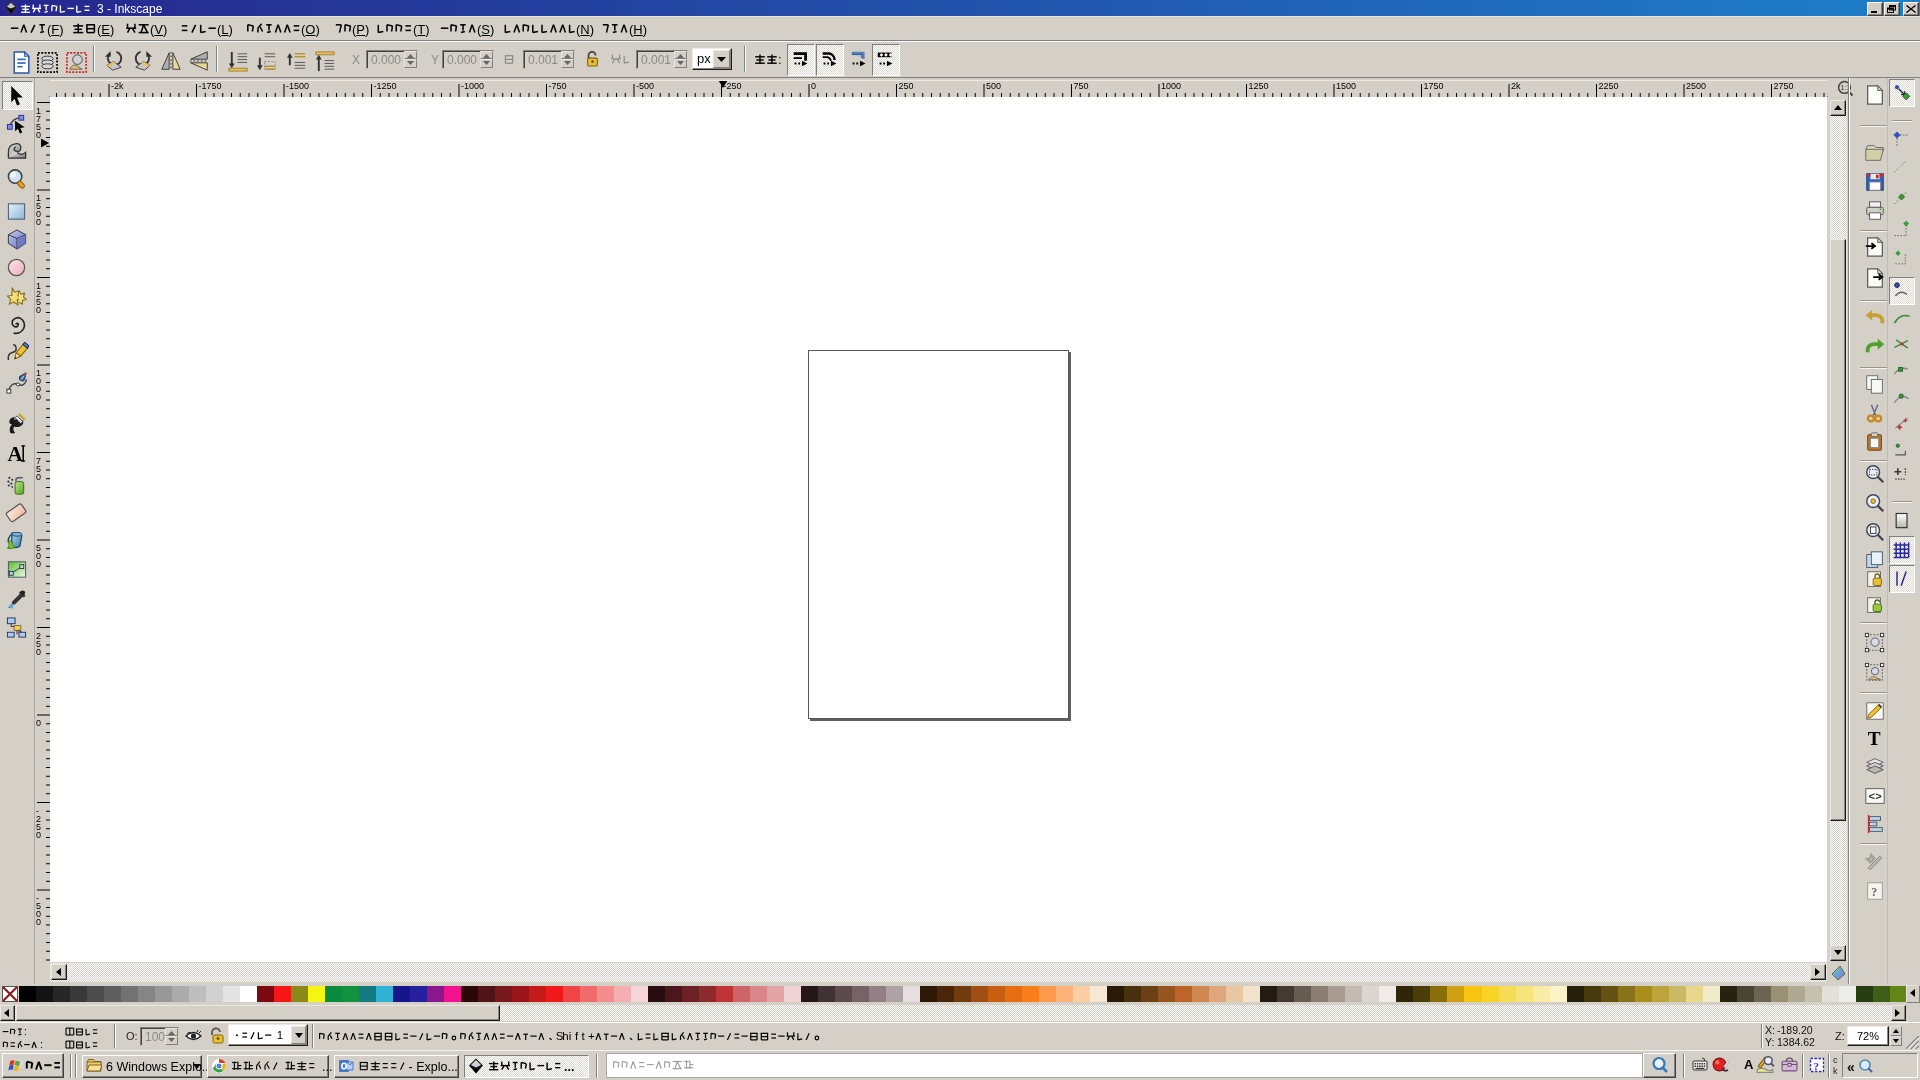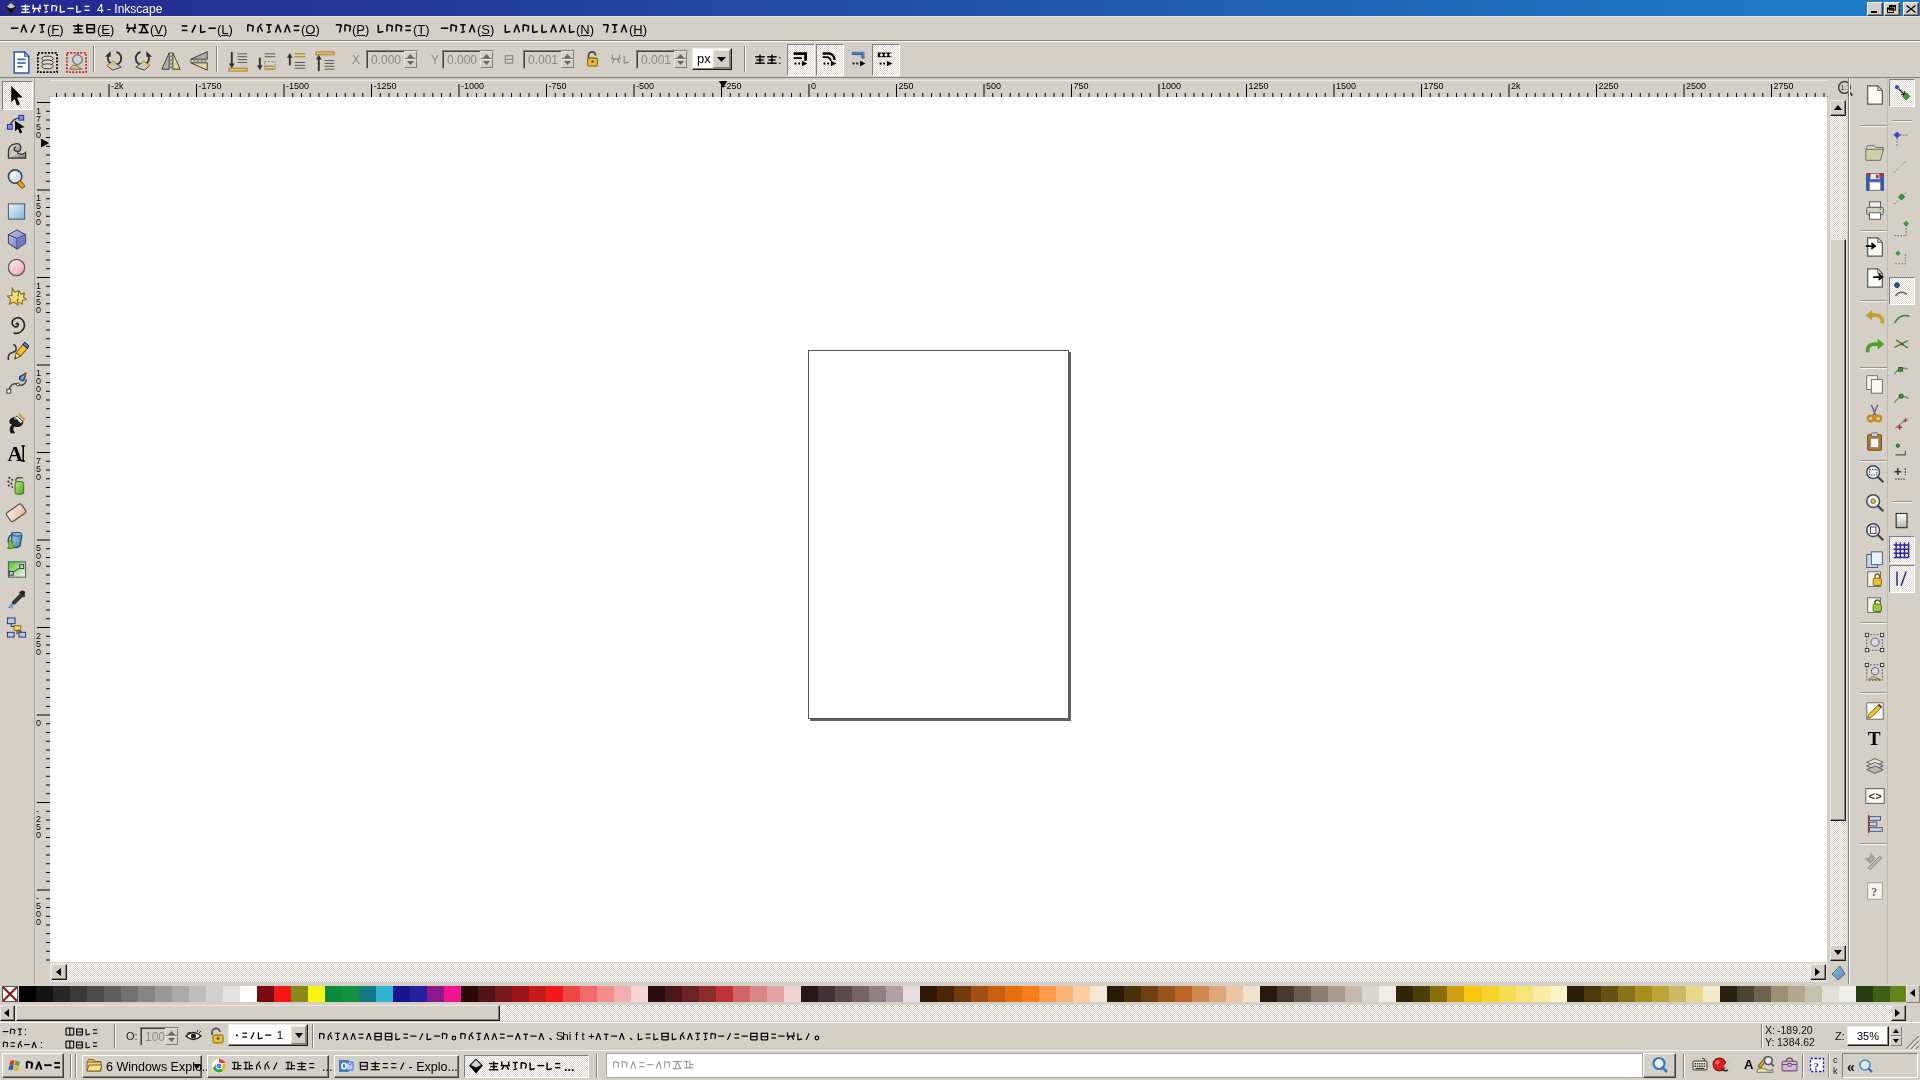--- a/index.html
+++ b/index.html
@@ -34,21 +34,21 @@
       <line x1="31.9" y1="3.4" x2="36.8" y2="4.4" stroke="#fff" stroke-width="1.36"></line>
       <line x1="36.8" y1="4.4" x2="36.0" y2="9.3" stroke="#fff" stroke-width="1.36"></line>
       <line x1="40.4" y1="3.4" x2="40.4" y2="10.3" stroke="#fff" stroke-width="1.36"></line>
       <line x1="40.4" y1="10.3" x2="44.9" y2="9.3" stroke="#fff" stroke-width="1.36"></line>
       <line x1="47.4" y1="6.4" x2="53.9" y2="6.4" stroke="#fff" stroke-width="1.36"></line>
       <line x1="56.8" y1="3.4" x2="56.8" y2="10.3" stroke="#fff" stroke-width="1.36"></line>
       <line x1="56.8" y1="10.3" x2="61.2" y2="9.3" stroke="#fff" stroke-width="1.36"></line>
       <line x1="64.5" y1="4.4" x2="69.4" y2="4.4" stroke="#fff" stroke-width="1.36"></line>
       <line x1="64.5" y1="8.3" x2="69.4" y2="8.3" stroke="#fff" stroke-width="1.36"></line>
     </svg></div>
-<div class="abs" style="left:97px;top:2px;font-size:12px;color:#fff;font-weight:normal;white-space:nowrap;">4 - Inkscape</div>
+<div class="abs" style="left:97px;top:2px;font-size:12px;color:#fff;font-weight:normal;white-space:nowrap;">3 - Inkscape</div>
 <div class="abs raised" style="left:1867px;top:2px;width:16px;height:14px;background-color:#d4d0c8;"></div>
 <svg class="abs" style="left:1870px;top:5px;" width="10" height="8" viewBox="0 0 10 8">
     <rect x="1" y="6" width="6" height="2" fill="#000"></rect>
   </svg>
 <div class="abs raised" style="left:1884px;top:2px;width:16px;height:14px;background-color:#d4d0c8;"></div>
 <svg class="abs" style="left:1887px;top:5px;" width="10" height="8" viewBox="0 0 10 8">
     <rect x="2.5" y="0.5" width="6" height="4.5" fill="none" stroke="#000"></rect>
     <rect x="2.5" y="0.5" width="6" height="1.6" fill="#000"></rect>
     <rect x="0.5" y="3" width="6" height="4.5" fill="none" stroke="#000"></rect>
     <rect x="0.5" y="3" width="6" height="1.6" fill="#000"></rect>
@@ -1573,21 +1573,21 @@
       <circle cx="498.9" cy="8.0" r="1.8" fill="none" stroke="#000" stroke-width="1.20"></circle>
     </svg></div>
 <div class="abs" style="left:1761px;top:1024px;width:1px;height:24px;background-color:#808080;"></div>
 <div class="abs" style="left:1762px;top:1024px;width:1px;height:24px;background-color:#fff;"></div>
 <div class="abs" style="left:1765px;top:1024px;font-size:10.5px;color:#111;font-weight:normal;white-space:nowrap;">X:</div>
 <div class="abs" style="left:1777px;top:1024px;font-size:10.5px;color:#111;font-weight:normal;white-space:nowrap;font-family:'Liberation Sans'">-189.20</div>
 <div class="abs" style="left:1765px;top:1036px;font-size:10.5px;color:#111;font-weight:normal;white-space:nowrap;">Y:</div>
 <div class="abs" style="left:1777px;top:1036px;font-size:10.5px;color:#111;font-weight:normal;white-space:nowrap;">1384.62</div>
 <div class="abs" style="left:1835px;top:1030px;font-size:11px;color:#111;font-weight:normal;white-space:nowrap;">Z:</div>
 <div class="abs gbtn" style="left:1847px;top:1026px;width:42px;height:20px;background-color:#fff;"></div>
-<div class="abs" style="left:1857px;top:1030px;font-size:11px;color:#000;font-weight:normal;white-space:nowrap;">35%</div>
+<div class="abs" style="left:1857px;top:1030px;font-size:11px;color:#000;font-weight:normal;white-space:nowrap;">72%</div>
 <div class="abs raised2" style="left:1890px;top:1026px;width:12px;height:10px;background-color:#d4d0c8;"></div>
 <div class="abs raised2" style="left:1890px;top:1036px;width:12px;height:10px;background-color:#d4d0c8;"></div>
 <svg class="abs" style="left:1893px;top:1029px;" width="6" height="4" viewBox="0 0 6 4">
     <path d="M0 4 L3 0 L6 4 Z" fill="#000"></path>
   </svg>
 <svg class="abs" style="left:1893px;top:1039px;" width="6" height="4" viewBox="0 0 6 4">
     <path d="M0 0 L3 4 L6 0 Z" fill="#000"></path>
   </svg>
 <svg class="abs" style="left:1906px;top:1036px;" width="13" height="13" viewBox="0 0 13 13">
     <g stroke="#808080" stroke-width="1.5">

